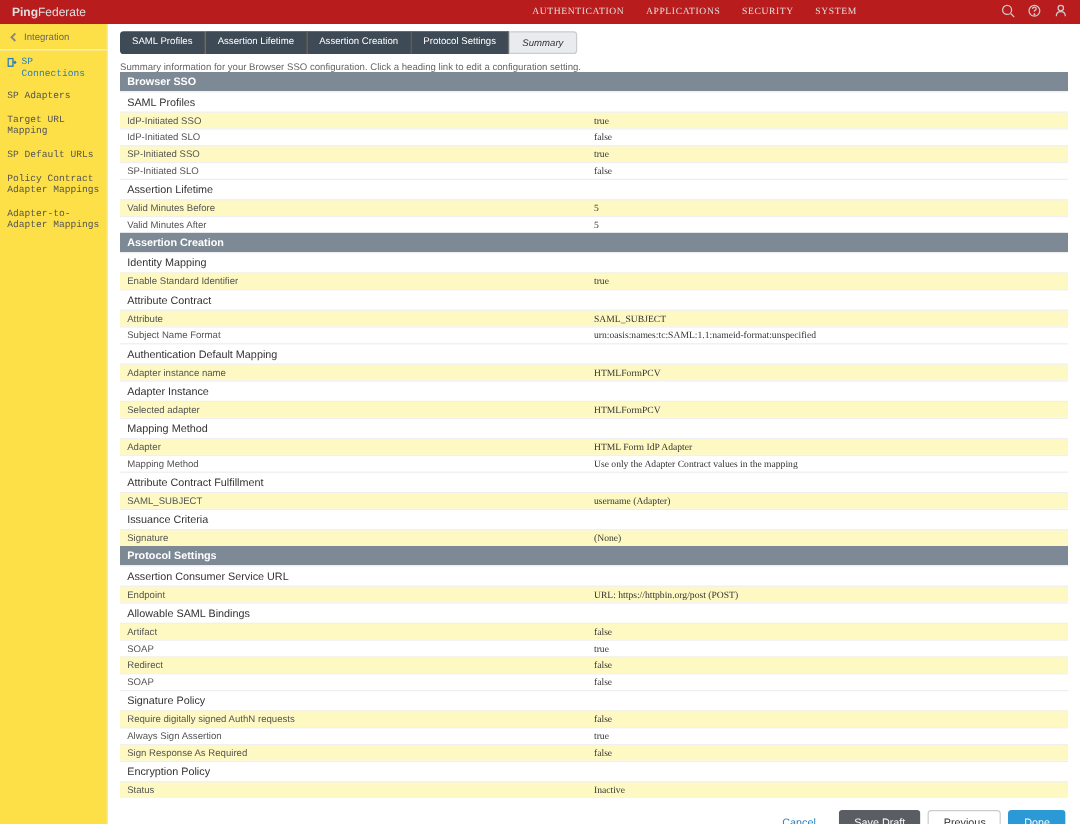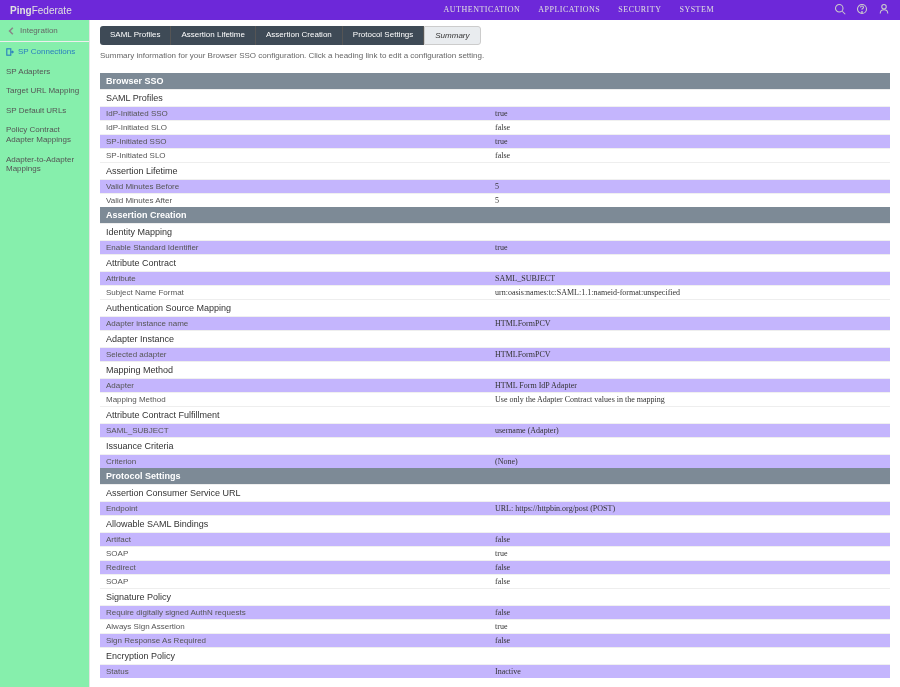--- a/index.html
+++ b/index.html
@@ -7,76 +7,76 @@
     font-family: -apple-system, BlinkMacSystemFont, "Segoe UI", Arial, sans-serif;
     font-size: 10px;
     background: #ffffff;
     color: #333;
     width: 900px;
     height: 687px;
     overflow: hidden;
   }
   
   .topbar {
-    background: #6d28d9;
+    background: #b91c1c;
     height: 20px;
     display: flex;
     align-items: center;
     padding: 0 10px;
     color: #e0e0e0;
   }
   .brand { font-weight: 400; font-size: 10px; }
   .brand b { font-weight: 600; }
   .topnav { margin-left: auto; display: flex; gap: 18px; font-size: 8px; letter-spacing: 0.5px; }
   .topnav span { cursor: pointer; padding: 18px 0; font-family: Liberation Serif, serif; }
   .topnav .active { border-bottom: 1px solid #fff; }
   .topicons { margin-left: 120px; display: flex; gap: 10px; align-items: center; }
   .topicons svg { width: 12px; height: 12px; fill: none; stroke: #ccc; stroke-width: 1.4; }
 
   
   .main { display: flex; height: calc(100% - 20px); }
-  .sidebar { width: 90px; border-right: 1px solid #e5e5e5; background: #86efac; font-size: 8px; color: #555; }
+  .sidebar { width: 90px; border-right: 1px solid #e5e5e5; background: #fde047; font-size: 8px; color: #555; }
   .sb-head { display: flex; align-items: center; gap: 4px; padding: 6px 8px; border-bottom: 1px solid #eee; color: #666; cursor: pointer; }
   .sb-head svg { width: 8px; height: 8px; stroke: #888; fill: none; stroke-width: 2; }
   .sb-item { display: flex; align-items: flex-start; gap: 4px; padding: 5px 6px; cursor: pointer; line-height: 1.2; }
   .sb-item svg { width: 8px; height: 8px; stroke: #888; fill: none; stroke-width: 1.4; flex-shrink: 0; margin-top: 1px; }
   .sb-item.active { color: #2a7fbf; }
   .sb-item.active svg { stroke: #2a7fbf; }
   .sb-item.sub { }
-  .sb-label { word-break: break-word; }
+  .sb-label { word-break: break-word; font-family: Liberation Mono, monospace; }
 
   .content { flex: 1; overflow-y: auto; padding: 6px 10px 10px 10px; }
   .tabs { display: flex; gap: 0; margin-bottom: 6px; }
   .tab {
     background: #3e4a56; color: #fff; font-size: 8px; padding: 4px 10px;
     border-right: 1px solid #555; cursor: pointer;
   }
   .tab:first-child { border-top-left-radius: 3px; border-bottom-left-radius: 3px; }
   .tab.sel {
     background: #e9ecef; color: #333; border: 1px solid #ccc;
     border-top-right-radius: 3px; border-bottom-right-radius: 3px; font-style: italic;
   }
 
-  .helptext { font-size: 8px; color: #666; margin: 4px 0 13px 0; }
+  .helptext { font-size: 8px; color: #666; margin: 4px 0 0 0; }
 
   .banner {
     background: #7d8a96; color: #fff; font-size: 9px; font-weight: 700;
     padding: 3px 6px;
   }
   .subhead {
     font-size: 9px; font-weight: 500; padding: 3px 6px;
     background: #fff; color: #333; border-top: 1px solid #eee;
   }
   .row {
     display: flex; font-size: 8px; padding: 2px 6px;
     border-top: 1px solid #f0f0f0;
   }
   .row .k { width: 50%; color: #555; }
   .row .v { width: 50%; color: #333; font-family: Liberation Serif, serif; }
-  .row.alt { background: #c4b5fd; }
+  .row.alt { background: #fef9c3; }
 
   .footer-btns {
     display: flex; gap: 6px; justify-content: flex-end;
     padding: 10px 2px 2px 2px;
   }
   .btn { font-size: 9px; padding: 4px 12px; border-radius: 3px; cursor: pointer; border: 1px solid transparent; }
   .btn-link { background: none; color: #2a7fbf; }
   .btn-default { background: #5a5d61; color: #fff; }
   .btn-outline { background: #fff; border: 1px solid #ccc; color: #333; }
   .btn-primary { background: #2a99d6; color: #fff; }
@@ -198,21 +198,21 @@
         </div>
         <div class="subhead">Attribute Contract</div>
         <div class="row alt">
           <div class="k">Attribute</div>
           <div class="v">SAML_SUBJECT</div>
         </div>
         <div class="row">
           <div class="k">Subject Name Format</div>
           <div class="v">urn:oasis:names:tc:SAML:1.1:nameid-format:unspecified</div>
         </div>
-        <div class="subhead">Authentication Source Mapping</div>
+        <div class="subhead">Authentication Default Mapping</div>
         <div class="row alt">
           <div class="k">Adapter instance name</div>
           <div class="v">HTMLFormPCV</div>
         </div>
         <div class="subhead">Adapter Instance</div>
         <div class="row alt">
           <div class="k">Selected adapter</div>
           <div class="v">HTMLFormPCV</div>
         </div>
         <div class="subhead">Mapping Method</div>
@@ -224,21 +224,21 @@
           <div class="k">Mapping Method</div>
           <div class="v">Use only the Adapter Contract values in the mapping</div>
         </div>
         <div class="subhead">Attribute Contract Fulfillment</div>
         <div class="row alt">
           <div class="k">SAML_SUBJECT</div>
           <div class="v">username (Adapter)</div>
         </div>
         <div class="subhead">Issuance Criteria</div>
         <div class="row alt">
-          <div class="k">Criterion</div>
+          <div class="k">Signature</div>
           <div class="v">(None)</div>
         </div>
         <div class="banner">Protocol Settings</div>
         <div class="subhead">Assertion Consumer Service URL</div>
         <div class="row alt">
           <div class="k">Endpoint</div>
           <div class="v">URL: https://httpbin.org/post (POST)</div>
         </div>
         <div class="subhead">Allowable SAML Bindings</div>
         <div class="row alt">

